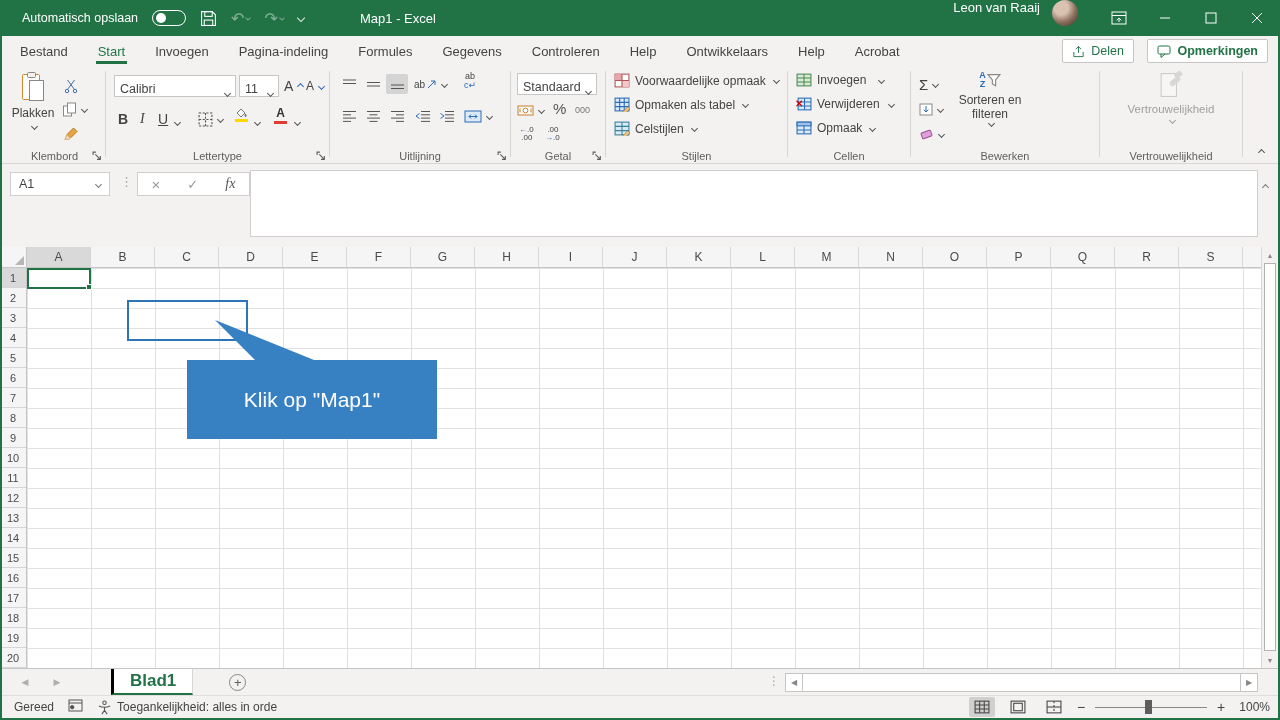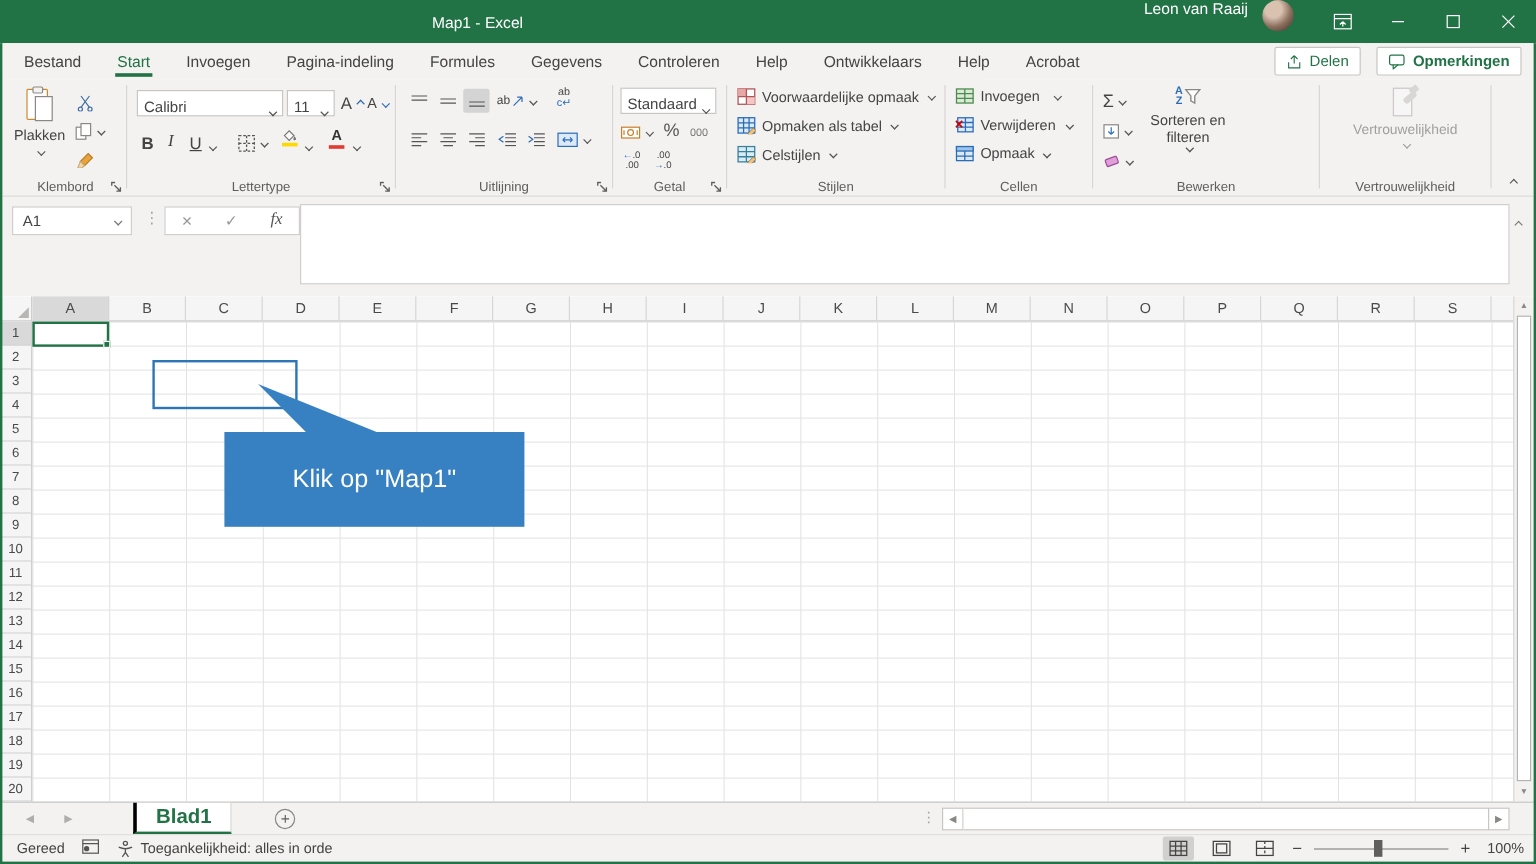--- a/index.html
+++ b/index.html
@@ -102,20 +102,38 @@
   .zhandle { position:absolute; left:50px; top:-7px; width:7px; height:14px; background:#605e5c; }
   .zsign { font-size:14px; color:#444; }
 
   
   .edge { position:absolute; background:#217346; }
 </style>
 </head>
 <body>
 
 <div class="titlebar">
+  <div class="qat">
+    <span>Automatisch opslaan</span>
+    <span class="toggle">
+        <span class="knob"></span>
+      </span>
+    <span class="tb-icon">
+      <svg width="17" height="17" viewBox="0 0 16 16" fill="none" stroke="#fff">
+          <path d="M1.5 1.5 H11.5 L14.5 4.5 V14.5 H1.5 Z"></path>
+          <rect x="4.5" y="1.5" width="7" height="4.5"></rect>
+          <rect x="4" y="9.5" width="8" height="5"></rect>
+        </svg>
+    </span>
+    <span class="tb-icon dim" style="font-size:16px;color:#fff;">↶<span class="chevw" style="width:4px;height:4px;margin-left:2px;"></span></span>
+    <span class="tb-icon dim" style="font-size:16px;color:#fff;">↷<span class="chevw" style="width:4px;height:4px;margin-left:2px;"></span></span>
+    <span class="tb-icon">
+        <span class="chevw"></span>
+      </span>
+  </div>
   <div class="tbtitle">Map1 - Excel</div>
   <div class="searchbox">
     <svg style="position:absolute;left:12px;" width="14" height="14" viewBox="0 0 14 14" fill="none" stroke="#2d3b33" stroke-width="1.3">
         <circle cx="6" cy="6" r="4.4"></circle>
         <path d="M9.4 9.4 L13 13"></path>
       </svg>
     <span>Zoeken</span>
   </div>
   <div class="tb-right">
     <span class="username">Leon van Raaij</span>

